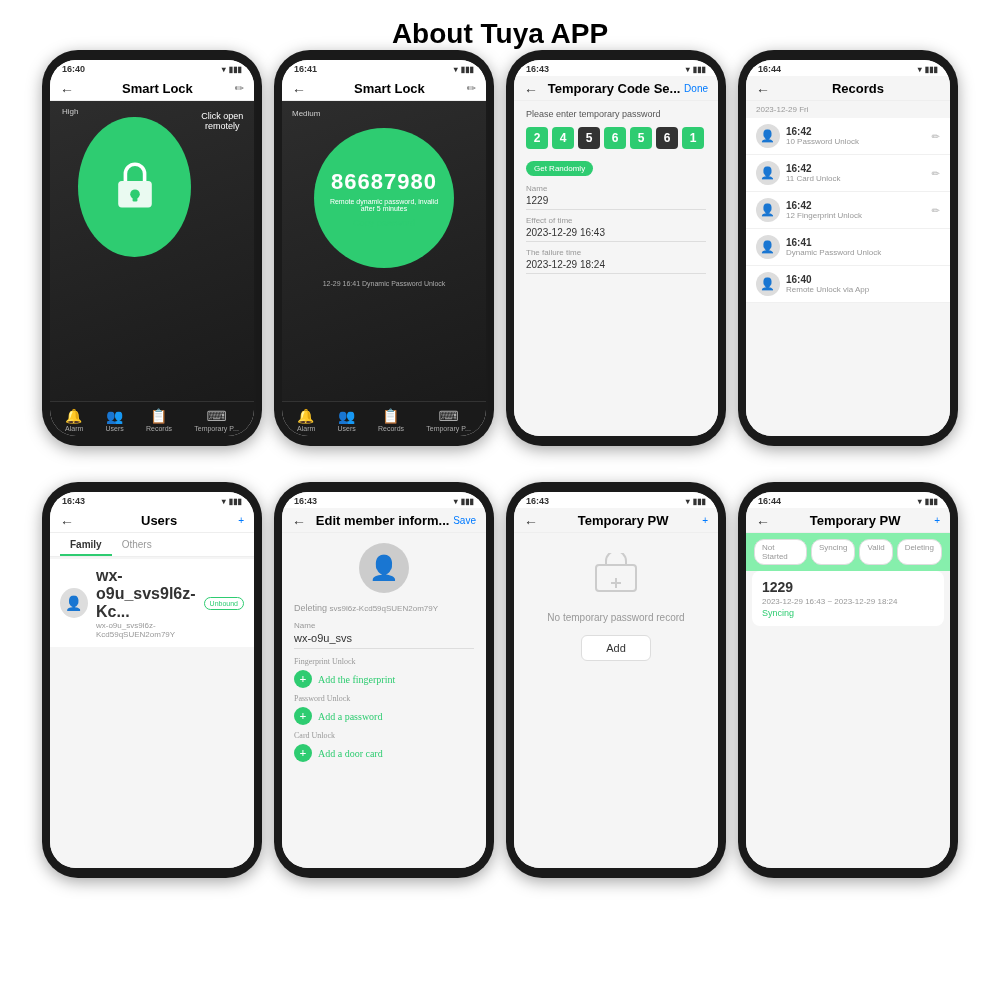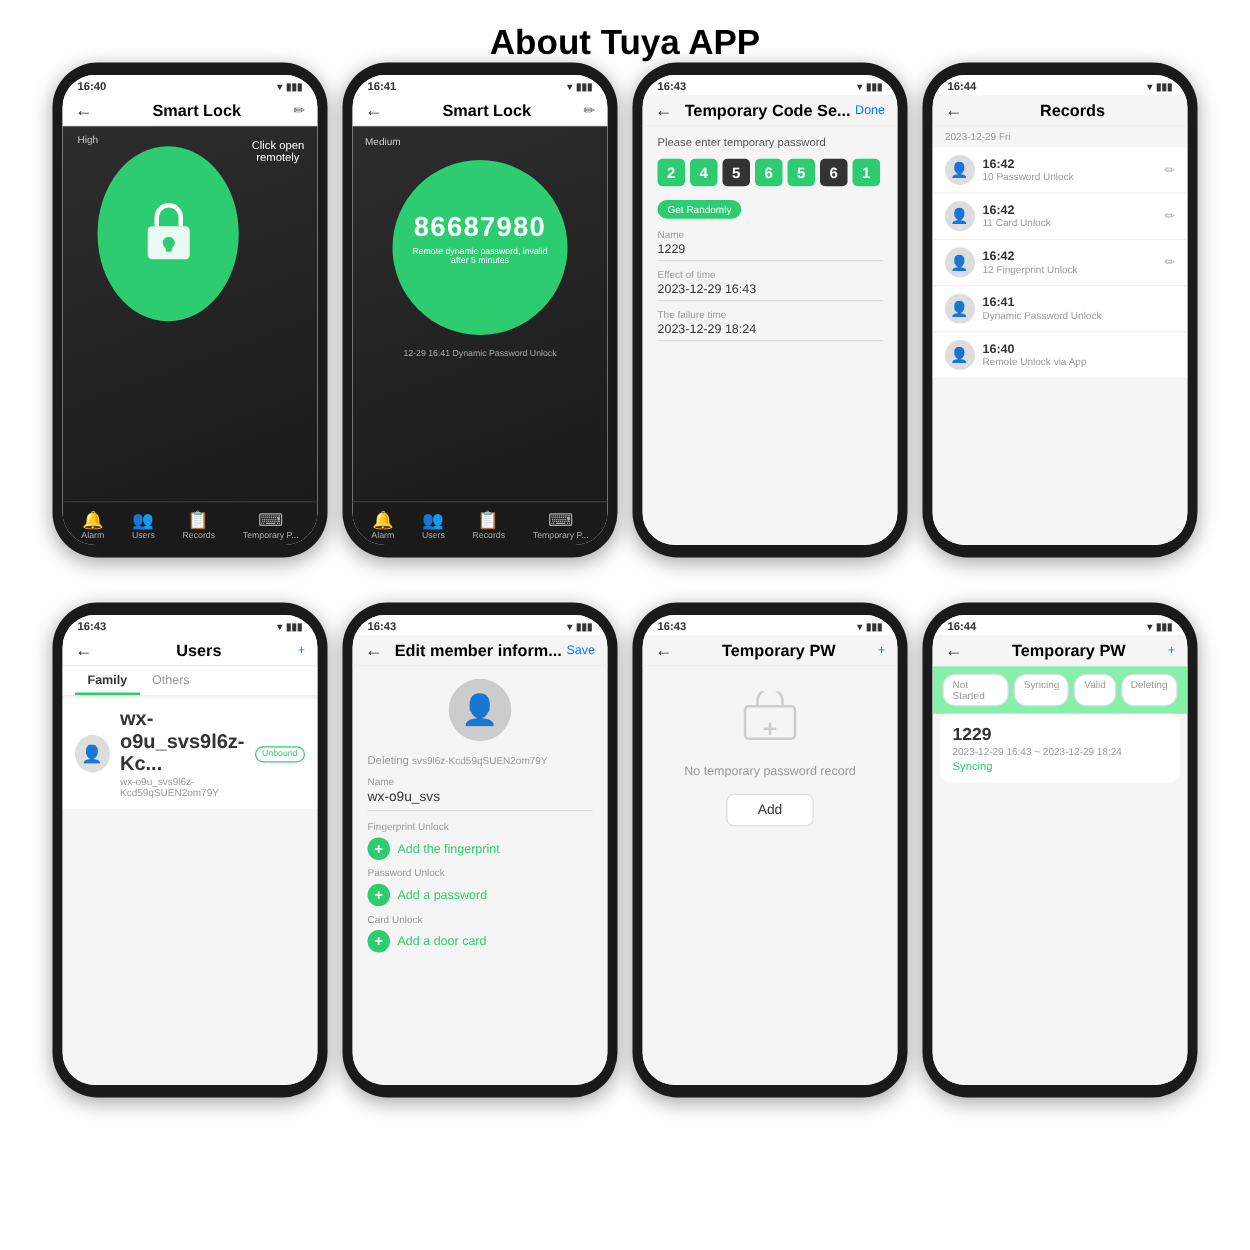--- a/index.html
+++ b/index.html
@@ -379,20 +379,21 @@
       margin-bottom: 2px;
     }
     .member-field-value {
       font-size: 11px;
       color: #333;
       border-bottom: 1px solid #ddd;
       padding-bottom: 4px;
     }
     .unlock-section {
       margin-bottom: 6px;
+      font-family: Liberation Serif, serif;
     }
     .unlock-section-label {
       font-size: 8px;
       color: #999;
       margin-bottom: 4px;
     }
     .add-unlock-row {
       display: flex;
       align-items: center;
       gap: 6px;

